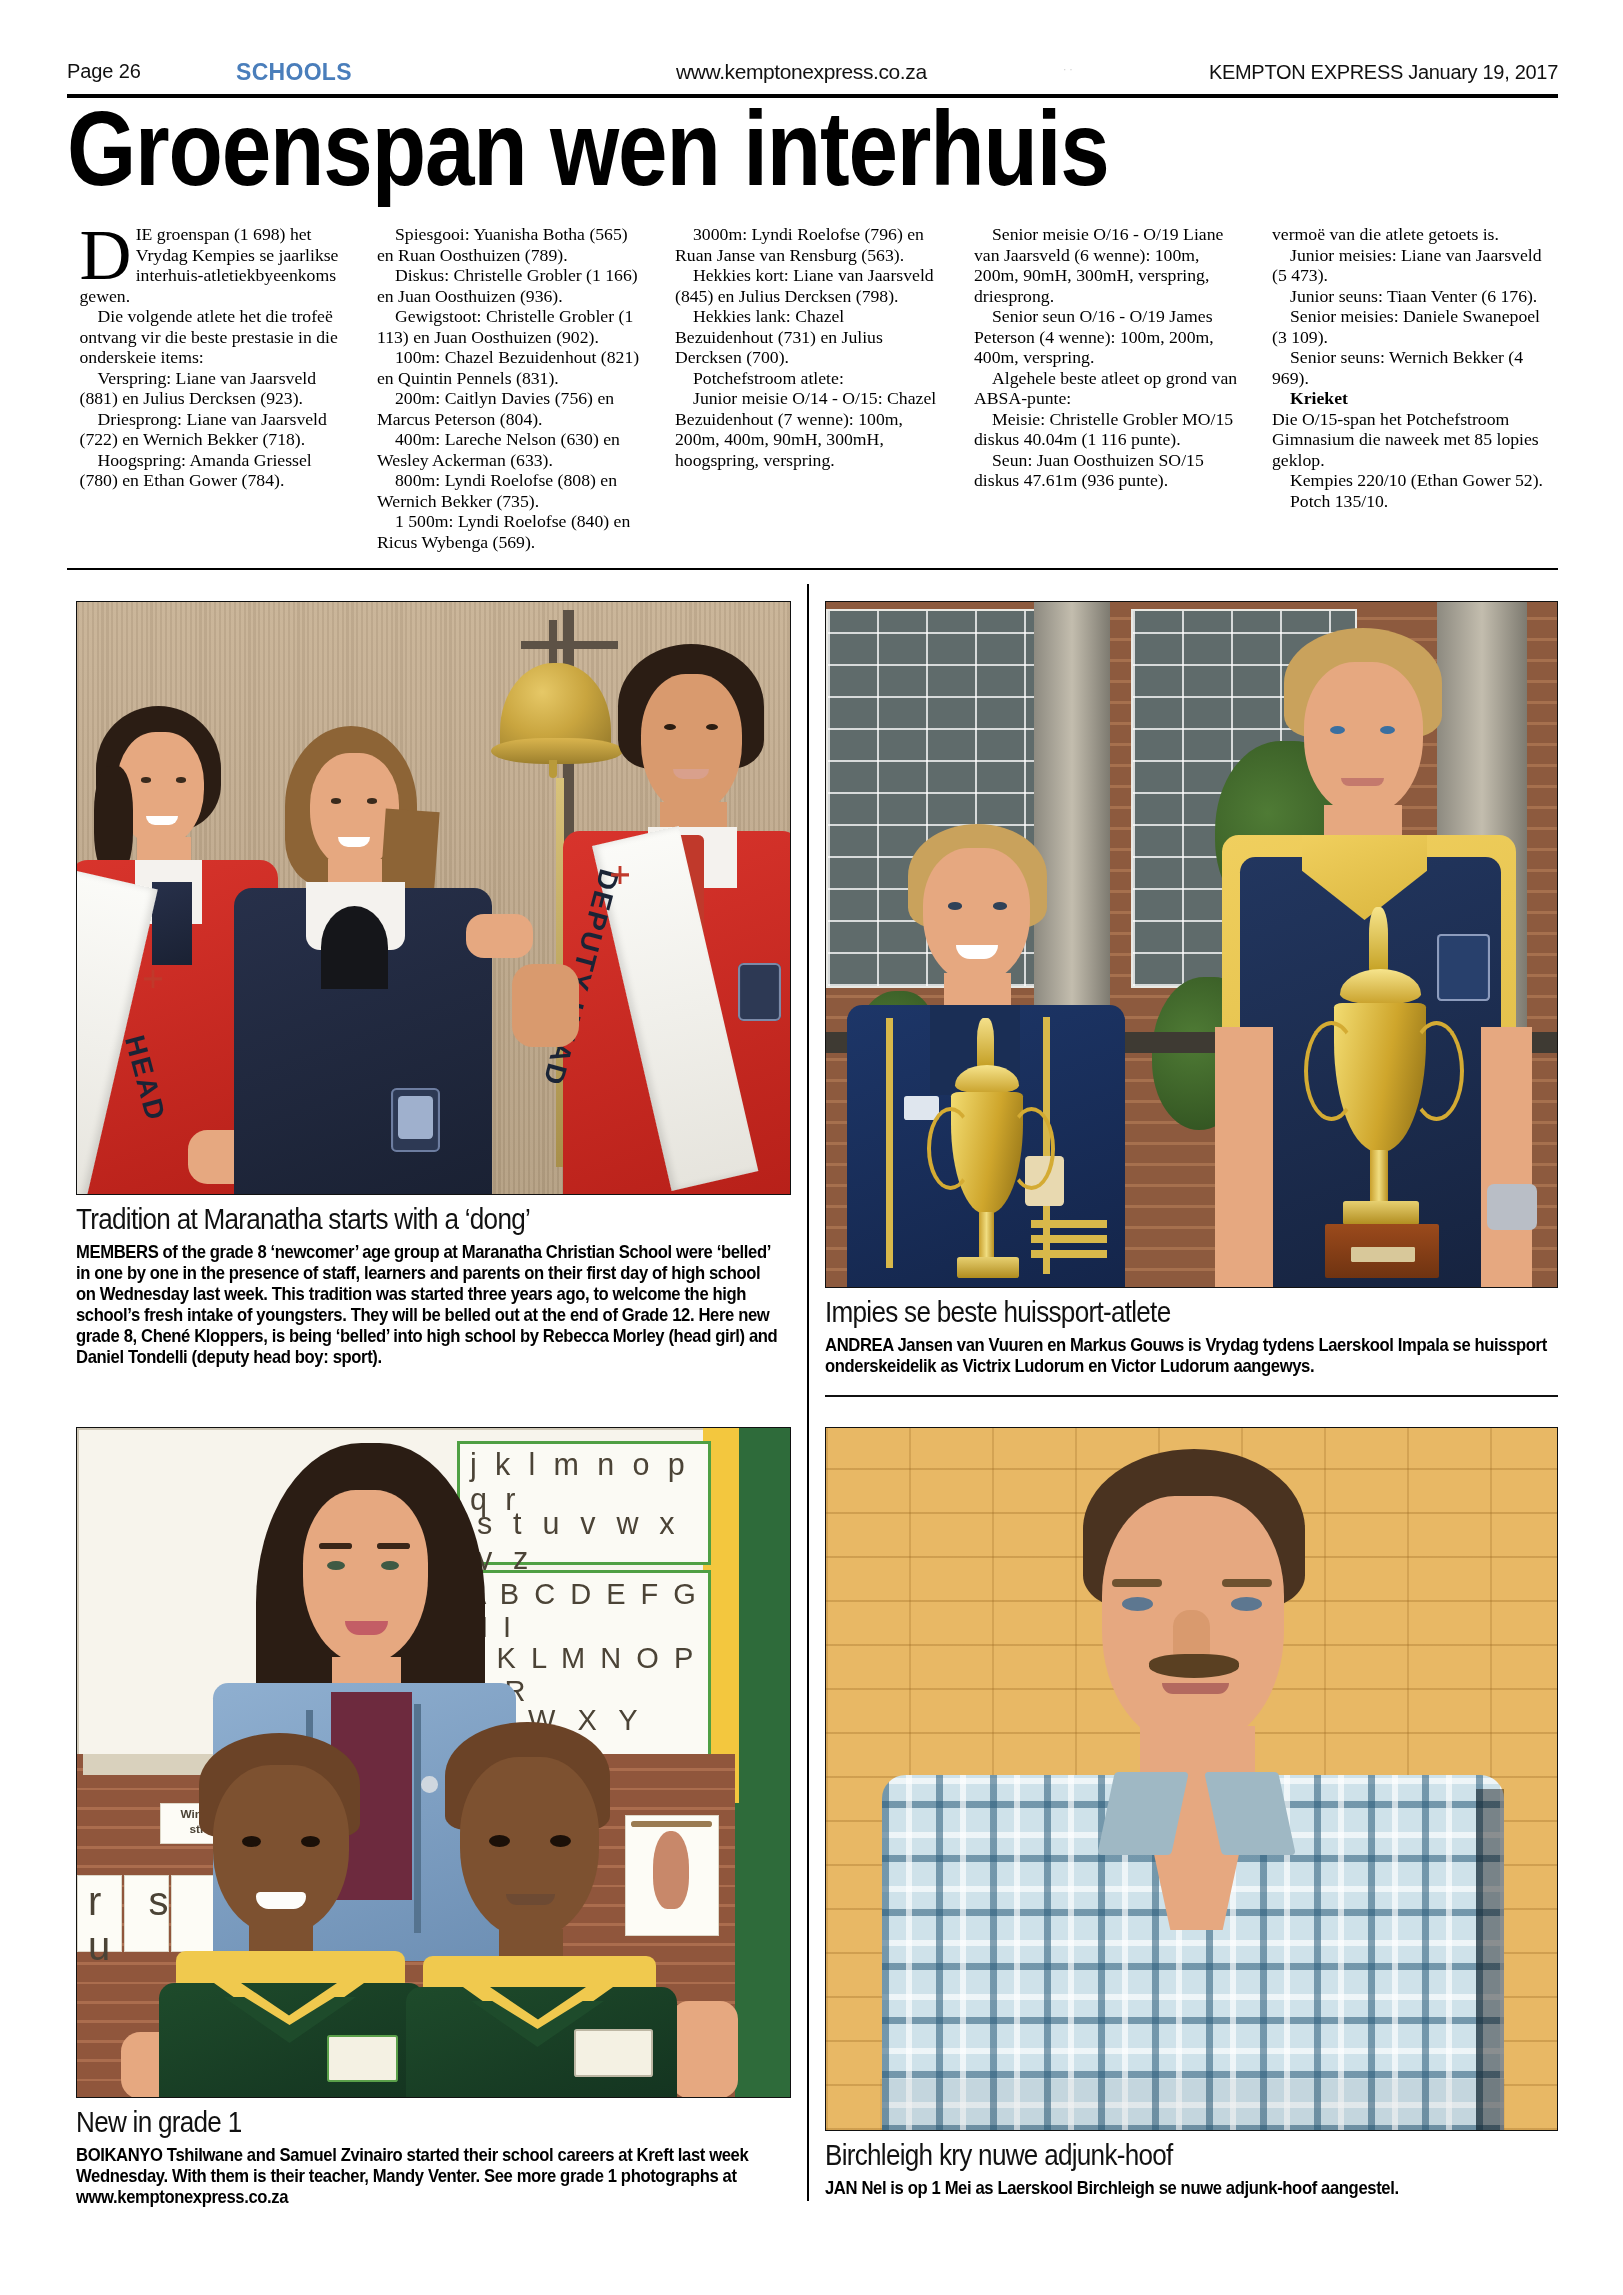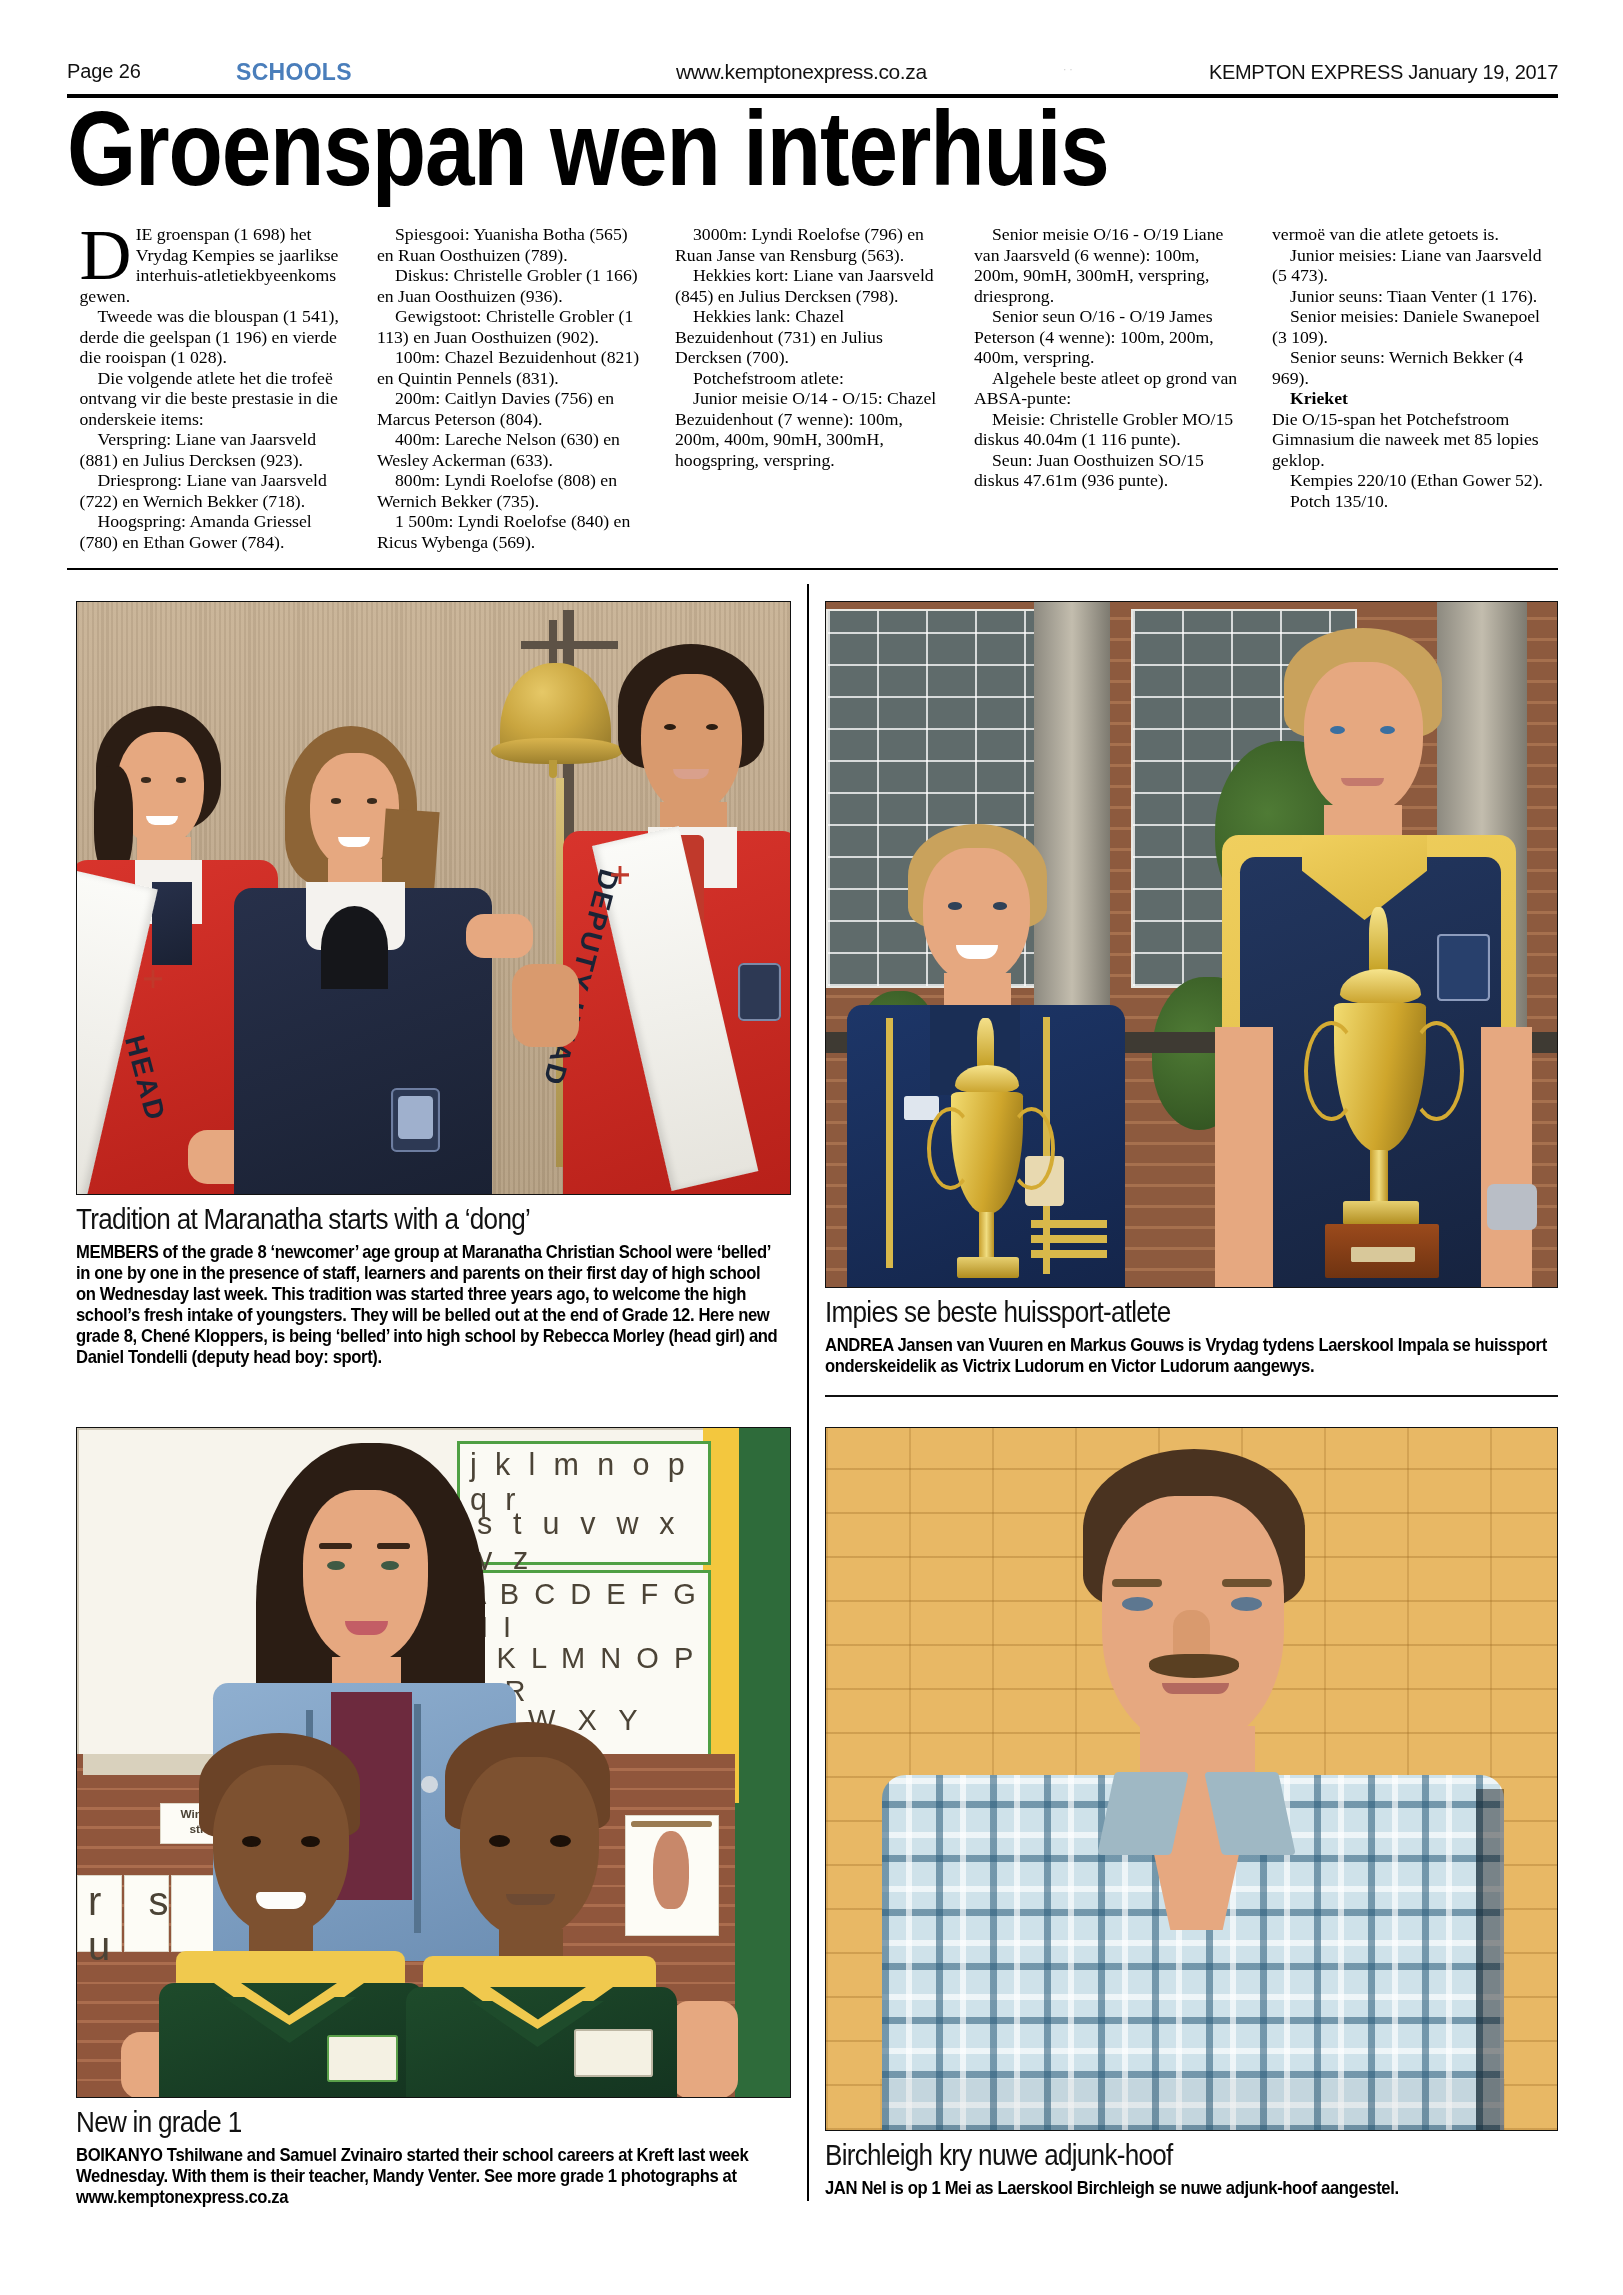--- a/index.html
+++ b/index.html
@@ -149,21 +149,20 @@
     <div class="mh-paper">KEMPTON EXPRESS  January 19, 2017</div>
   </div>
   <div class="rule-top"></div>
 
   <div class="headline">Groenspan wen interhuis</div>
 
   <div class="cols">
 
     <div class="col c1">
       <p class="noind"><span class="dropcap">D</span><span>IE groenspan (1 698) het Vrydag Kempies se jaarlikse interhuis-atletiekbyeenkoms gewen.</span></p>
-      <p>Tweede was die blouspan (1 541), derde die geelspan (1 196) en vierde die rooispan (1 028).</p>
       <p>Die volgende atlete het die trofeë ontvang vir die beste prestasie in die onderskeie items:</p>
       <p>Verspring: Liane van Jaarsveld (881) en Julius Dercksen (923).</p>
       <p>Driesprong: Liane van Jaarsveld (722) en Wernich Bekker (718).</p>
       <p>Hoogspring: Amanda Griessel (780) en Ethan Gower (784).</p>
     </div>
 
     <div class="col c2">
       <p>Spiesgooi: Yuanisha Botha (565) en Ruan Oosthuizen (789).</p>
       <p>Diskus: Christelle Grobler (1 166) en Juan Oosthuizen (936).</p>
       <p>Gewigstoot: Christelle Grobler (1 113) en Juan Oosthuizen (902).</p>
@@ -186,21 +185,21 @@
       <p>Senior meisie O/16 - O/19 Liane van Jaarsveld (6 wenne): 100m, 200m, 90mH, 300mH, verspring, driesprong.</p>
       <p>Senior seun O/16 - O/19 James Peterson (4 wenne): 100m, 200m, 400m, verspring.</p>
       <p>Algehele beste atleet op grond van ABSA-punte:</p>
       <p>Meisie: Christelle Grobler MO/15 diskus 40.04m (1 116 punte).</p>
       <p>Seun: Juan Oosthuizen SO/15 diskus 47.61m (936 punte).</p>
     </div>
 
     <div class="col c5">
       <p class="noind">vermoë van die atlete getoets is.</p>
       <p>Junior meisies: Liane van Jaarsveld (5 473).</p>
-      <p>Junior seuns: Tiaan Venter (1 176).</p>
+      <p>Junior seuns: Tiaan Venter (6 176).</p>
       <p>Senior meisies: Daniele Swanepoel (3 109).</p>
       <p>Senior seuns: Wernich Bekker (4 969).</p>
       <p class="bold">Krieket</p>
       <p class="noind">Die O/15-span het Potchefstroom Gimnasium die naweek met 85 lopies geklop.</p>
       <p>Kempies 220/10 (Ethan Gower 52).</p>
       <p>Potch 135/10.</p>
     </div>
   </div>
 
   <div class="rule-mid"></div>

